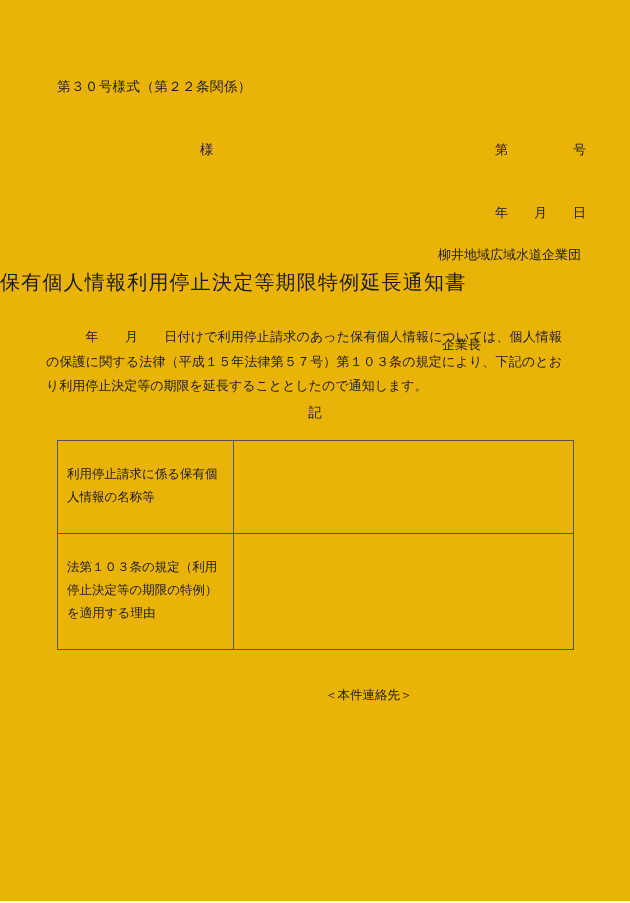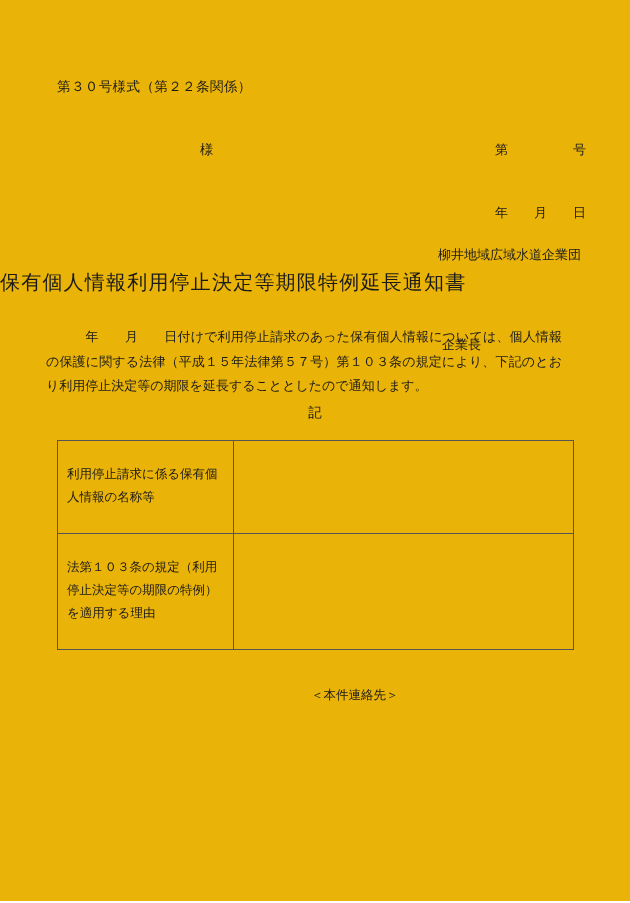--- a/index.html
+++ b/index.html
@@ -117,21 +117,21 @@
   }
   .row-name td { height: 68px; }
   .row-reason td { height: 115px; }
   .row-deadline td { height: 38px; }
   .row-deadline .value { padding-left: 48px; }
   .date-slots { letter-spacing: 0.5px; }
 
   
   .contact {
     position: absolute;
-    left: 311px;
+    left: 325px;
     top: 688px;
     font-size: 12.5px;
     line-height: 17px;
   }
   .contact .line { display: block; white-space: pre; }
   .contact .line.sub { padding-left: 14px; }
   .contact .ext { padding-left: 56px; }
 </style>
 </head>
 <body>

